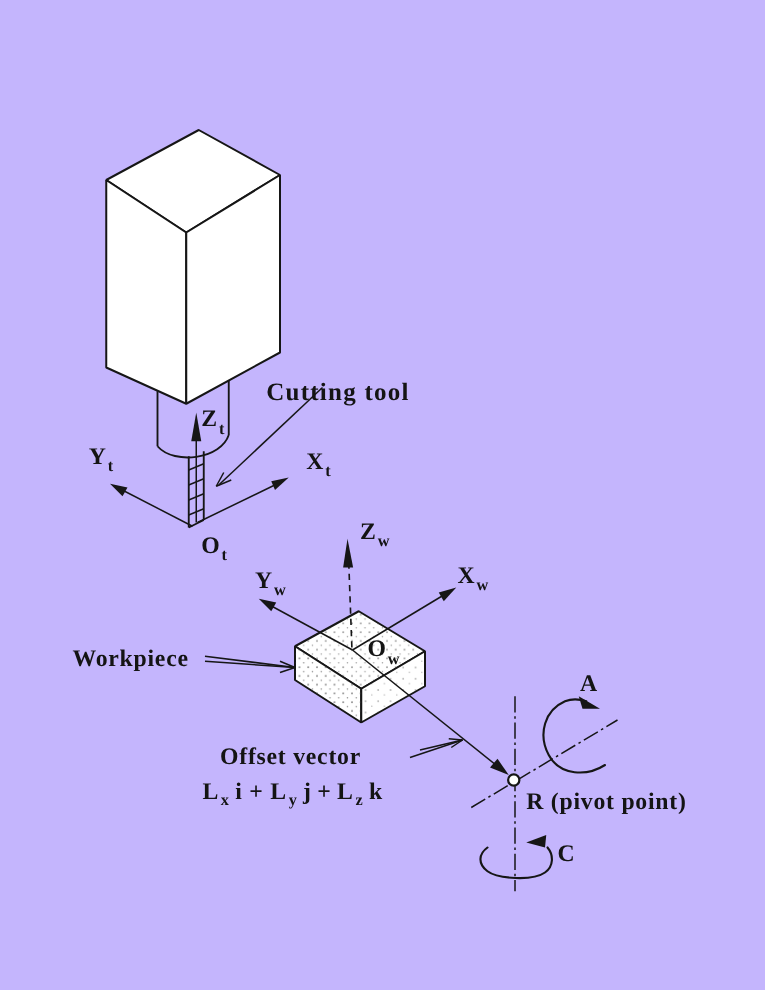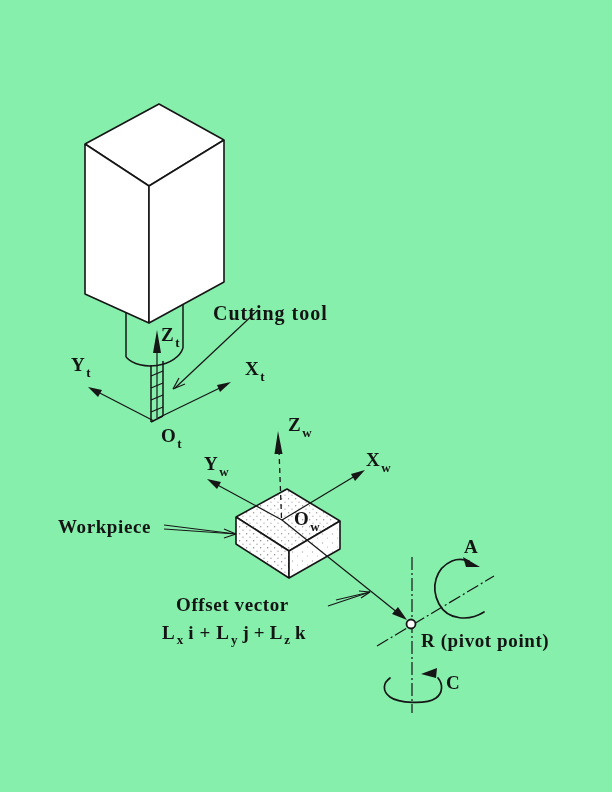--- a/index.html
+++ b/index.html
@@ -1,16 +1,16 @@
 <!DOCTYPE html>
 <html><head>
 <meta charset="utf-8">
 <style>
   html,body{margin:0;padding:0;background:#ffffff;}
-  .page{position:relative;width:612px;height:792px;background:#86efac;overflow:hidden;}
+  .page{position:relative;width:612px;height:792px;background:#c4b5fd;overflow:hidden;}
   svg{position:absolute;left:0;top:0;}
   .ln{stroke:#161616;stroke-width:1.5;fill:none;}
   .thin{stroke:#161616;stroke-width:1.2;fill:none;}
   .face{fill:#ffffff;stroke:#161616;stroke-width:1.6;stroke-linejoin:bevel;}
   .ah{fill:#161616;stroke:none;}
   .dashdot{stroke:#161616;stroke-width:1.2;fill:none;stroke-dasharray:13 3 2 3;}
   .dash{stroke:#161616;stroke-width:1.3;fill:none;stroke-dasharray:5 4;}
   .arc{stroke:#161616;stroke-width:1.7;fill:none;stroke-linecap:round;}
   text{fill:#141414;font-family:"Liberation Serif","DejaVu Serif",serif;font-weight:600;}
   .lbl{font-size:19px;letter-spacing:0.6px;}

